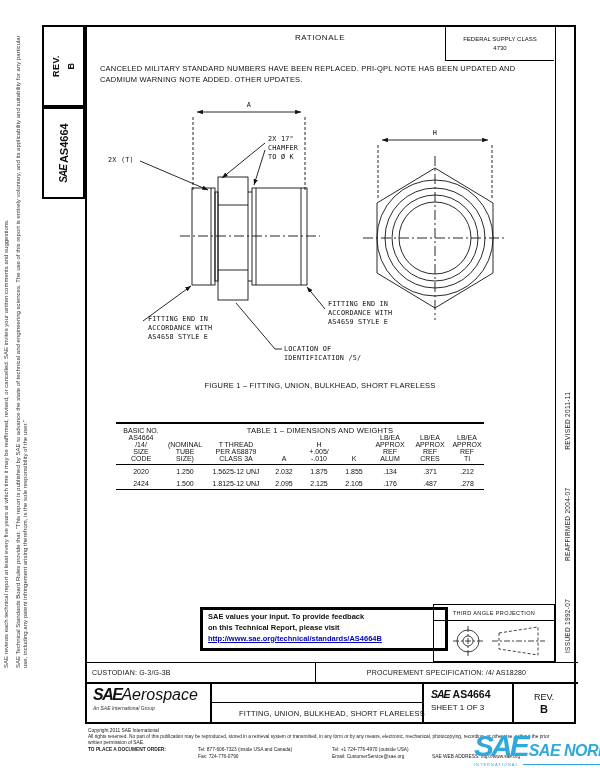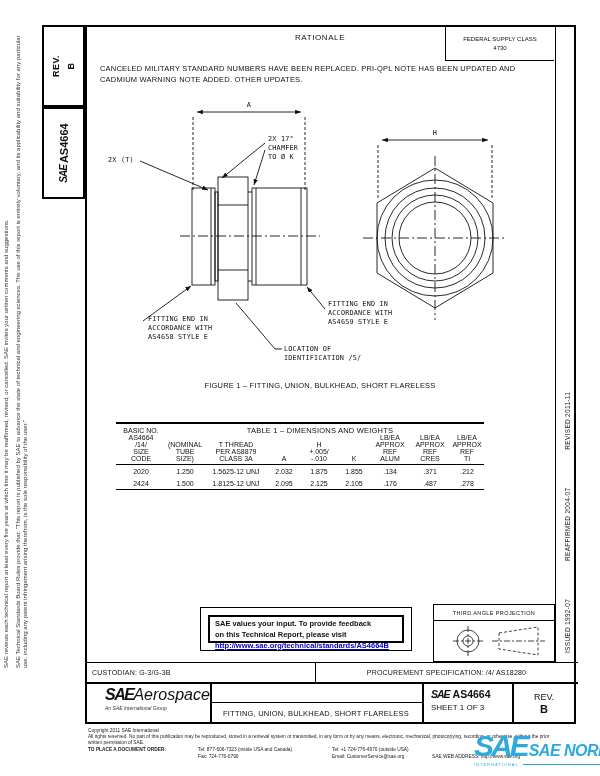--- a/index.html
+++ b/index.html
@@ -51,43 +51,43 @@
 
   
   .tbl{left:116px;top:422px;width:368px;border-top:2px solid #000;border-bottom:1.5px solid #000;font-size:7px;}
   .tbl-head{display:flex;align-items:flex-end;border-bottom:1px solid #000;padding:3px 0 2px 0;}
   .tbl-row{display:flex;padding:2.5px 0;}
   .tbl .cell{text-align:center;}
   .c0{width:50px}.c1{width:38px}.c2{width:64px}.c3{width:32px}.c4{width:38px}
   .c5{width:32px}.c6{width:40px}.c7{width:40px}.c8{width:34px}
 
   
-  .feedback{left:200px;top:607px;width:212px;height:44px;border:1px solid #000;box-sizing:border-box;padding:7px;}
+  .feedback{left:200px;top:607px;width:248px;height:44px;border:1px solid #000;box-sizing:border-box;padding:0;}
   .feedback-inner{border:2px solid #000;height:100%;box-sizing:border-box;padding:2px 5px;
                   font-size:7.5px;font-weight:bold;line-height:1.45;}
   .feedback-inner a{color:#0000bb;text-decoration:underline;}
 
   
   .proj{left:433px;top:604px;width:122px;height:58px;border:1.5px solid #000;box-sizing:border-box;}
   .proj-title{height:15px;border-bottom:1px solid #000;display:flex;align-items:center;justify-content:center;
               font-size:5.5px;letter-spacing:.4px;}
 
   
   .cust{left:85px;top:662px;width:228px;height:20px;display:flex;align-items:center;padding-left:7px;font-size:7px;letter-spacing:.2px;}
   .proc{left:315px;top:662px;width:263px;height:20px;display:flex;align-items:center;justify-content:center;font-size:7px;letter-spacing:.2px;}
 
   
-  .logo-cell{left:85px;top:682px;width:125px;height:42px;padding:5px 0 0 20px;box-sizing:border-box;}
+  .logo-cell{left:85px;top:682px;width:125px;height:42px;padding:5px 0 0 8px;box-sizing:border-box;}
   .logo-main{font-size:16px;line-height:1;}
   .logo-main .big{font-weight:900;font-style:italic;letter-spacing:-1.5px;}
   .logo-main .aero{font-style:italic;font-weight:500;letter-spacing:0;}
   .logo-sub{font-size:5px;font-style:italic;color:#333;margin-top:2px;}
   .type-cell{left:210px;top:682px;width:212px;height:20px;display:flex;align-items:center;justify-content:center;
              font-size:11.5px;font-weight:bold;letter-spacing:.5px;}
-  .title-cell{left:210px;top:702px;width:212px;height:22px;display:flex;align-items:center;justify-content:center;
+  .title-cell{left:226px;top:702px;width:212px;height:22px;display:flex;align-items:center;justify-content:center;
               font-size:7.5px;letter-spacing:.2px;}
   .num-cell{left:422px;top:682px;width:90px;height:42px;padding:6px 0 0 9px;box-sizing:border-box;}
   .num-line1{font-size:10.5px;font-weight:bold;}
   .num-line1 .pre{font-weight:900;font-style:italic;letter-spacing:-1px;margin-right:3px;}
   .num-line2{font-size:8px;margin-top:3px;}
   .rev-cell{left:512px;top:682px;width:64px;height:42px;display:flex;flex-direction:column;align-items:center;justify-content:center;}
   .rev-cell .l{font-size:9px;}
   .rev-cell .v{font-size:11px;font-weight:bold;margin-top:1px;}
 
   

